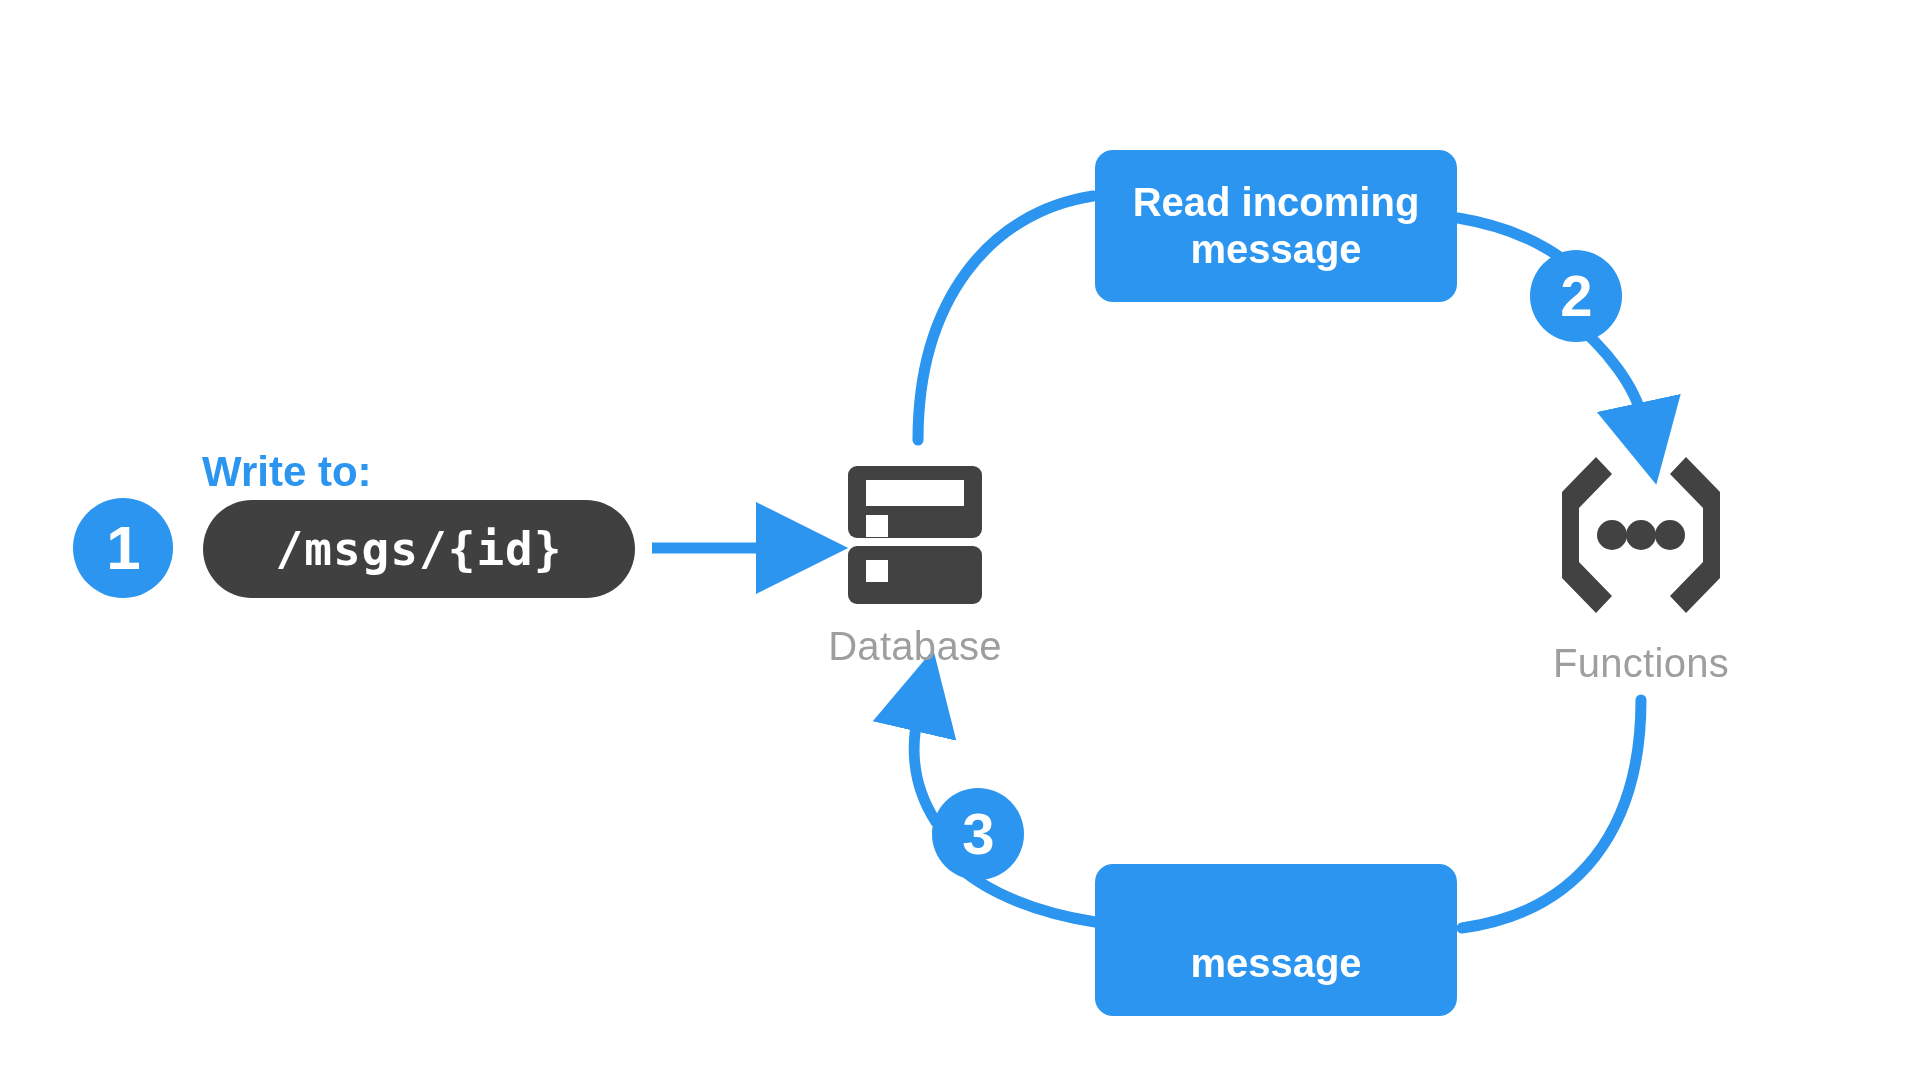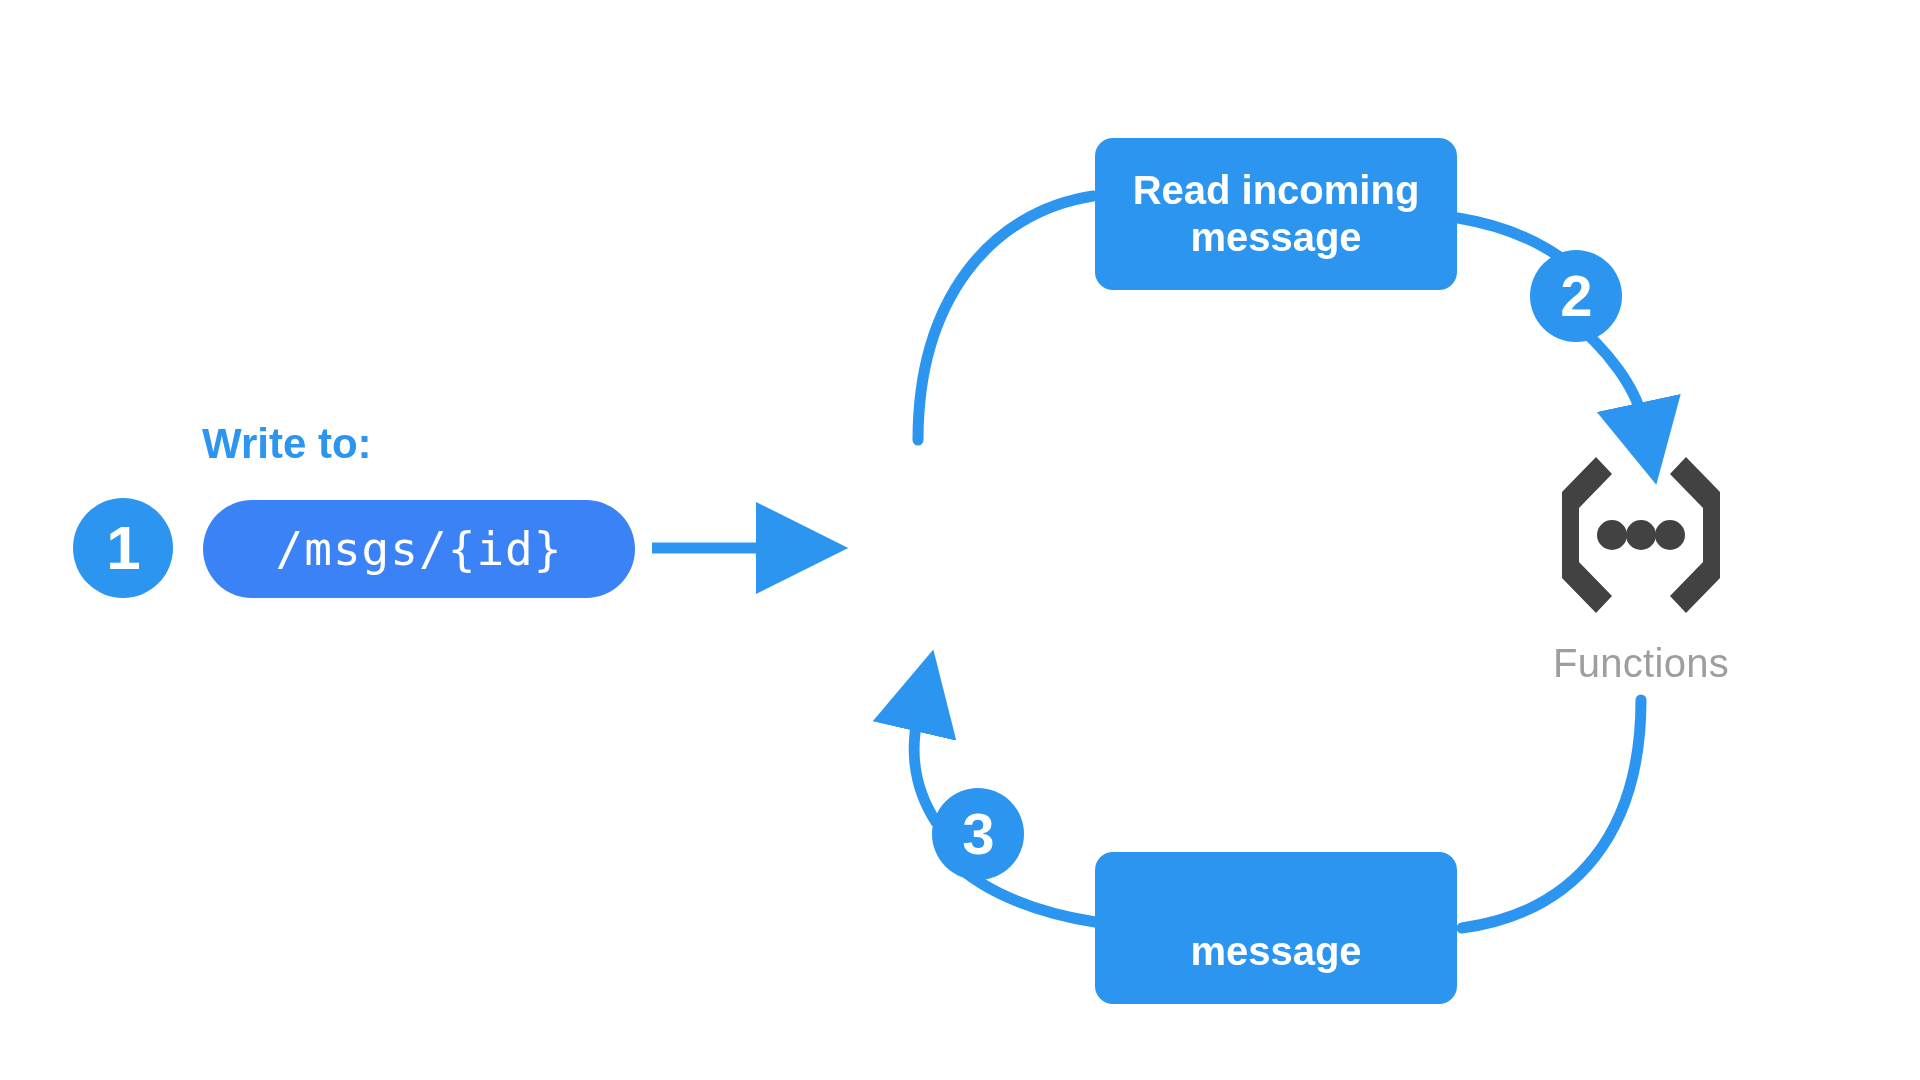--- a/index.html
+++ b/index.html
@@ -47,29 +47,30 @@
   .badge-2, .badge-3 { width: 92px; height: 92px; line-height: 92px; font-size: 58px; }
 
   
   .writeto-label {
     position: absolute;
     color: #2b95ef;
     font-size: 42px;
     font-weight: 700;
     letter-spacing: 0px;
     white-space: nowrap;
+    margin-top: 28px;
   }
   .path-pill {
     position: absolute;
-    background: #3b82f6;
+    background: #404040;
     border-radius: 50px;
     color: #ffffff;
     font-family: "DejaVu Sans Mono", "Liberation Mono", monospace;
     font-size: 46px;
-    font-weight: 400;
+    font-weight: 700;
     display: flex;
     align-items: center;
     justify-content: center;
     letter-spacing: 1px;
   }
 
   
   .action-box {
     position: absolute;
     background: #2b95ef;
@@ -78,20 +79,21 @@
     font-size: 40px;
     font-weight: 700;
     display: flex;
     align-items: center;
     justify-content: center;
     text-align: center;
     line-height: 1.18;
     padding: 0 18px;
     box-sizing: border-box;
     z-index: 4;
+    margin-top: 12px;
   }
 
   
   .node {
     position: absolute;
     display: flex;
     flex-direction: column;
     align-items: center;
   }
   .node-label {
@@ -159,20 +161,32 @@
     <span>
       <br>
       <span>message</span>
     </span>
   </div>
 
   <div class="badge badge-2" style="left:1530px; top:250px;">2</div>
 
   <div class="badge badge-3" style="left:932px; top:788px;">3</div>
 
+  <div class="node" style="left:790px; top:460px; width:250px;">
+    <span>
+      <svg class="icon-svg" width="150" height="150" viewBox="0 0 150 150" xmlns="http://www.w3.org/2000/svg">
+        <rect x="8" y="6" width="134" height="72" rx="9" ry="9" fill="#424242"></rect>
+        <rect x="26" y="20" width="98" height="26" fill="#ffffff"></rect>
+        <rect x="26" y="55" width="22" height="22" fill="#ffffff"></rect>
+        <rect x="8" y="86" width="134" height="58" rx="9" ry="9" fill="#424242"></rect>
+        <rect x="26" y="100" width="22" height="22" fill="#ffffff"></rect>
+      </svg>
+    </span>
+    <span class="node-label">Database</span>
+  </div>
 
   <div class="node" style="left:1516px; top:455px; width:250px;gap:12px;">
     <span>
       <svg class="icon-svg" width="190" height="160" viewBox="0 0 190 160" xmlns="http://www.w3.org/2000/svg">
 
         <path d="M50,2 L66,19 L33,53 L33,107 L66,141 L50,158 L16,123 L16,37 Z" fill="#424242"></path>
 
         <path d="M140,2 L124,19 L157,53 L157,107 L124,141 L140,158 L174,123 L174,37 Z" fill="#424242"></path>
 
         <circle cx="66" cy="80" r="15" fill="#424242"></circle>

